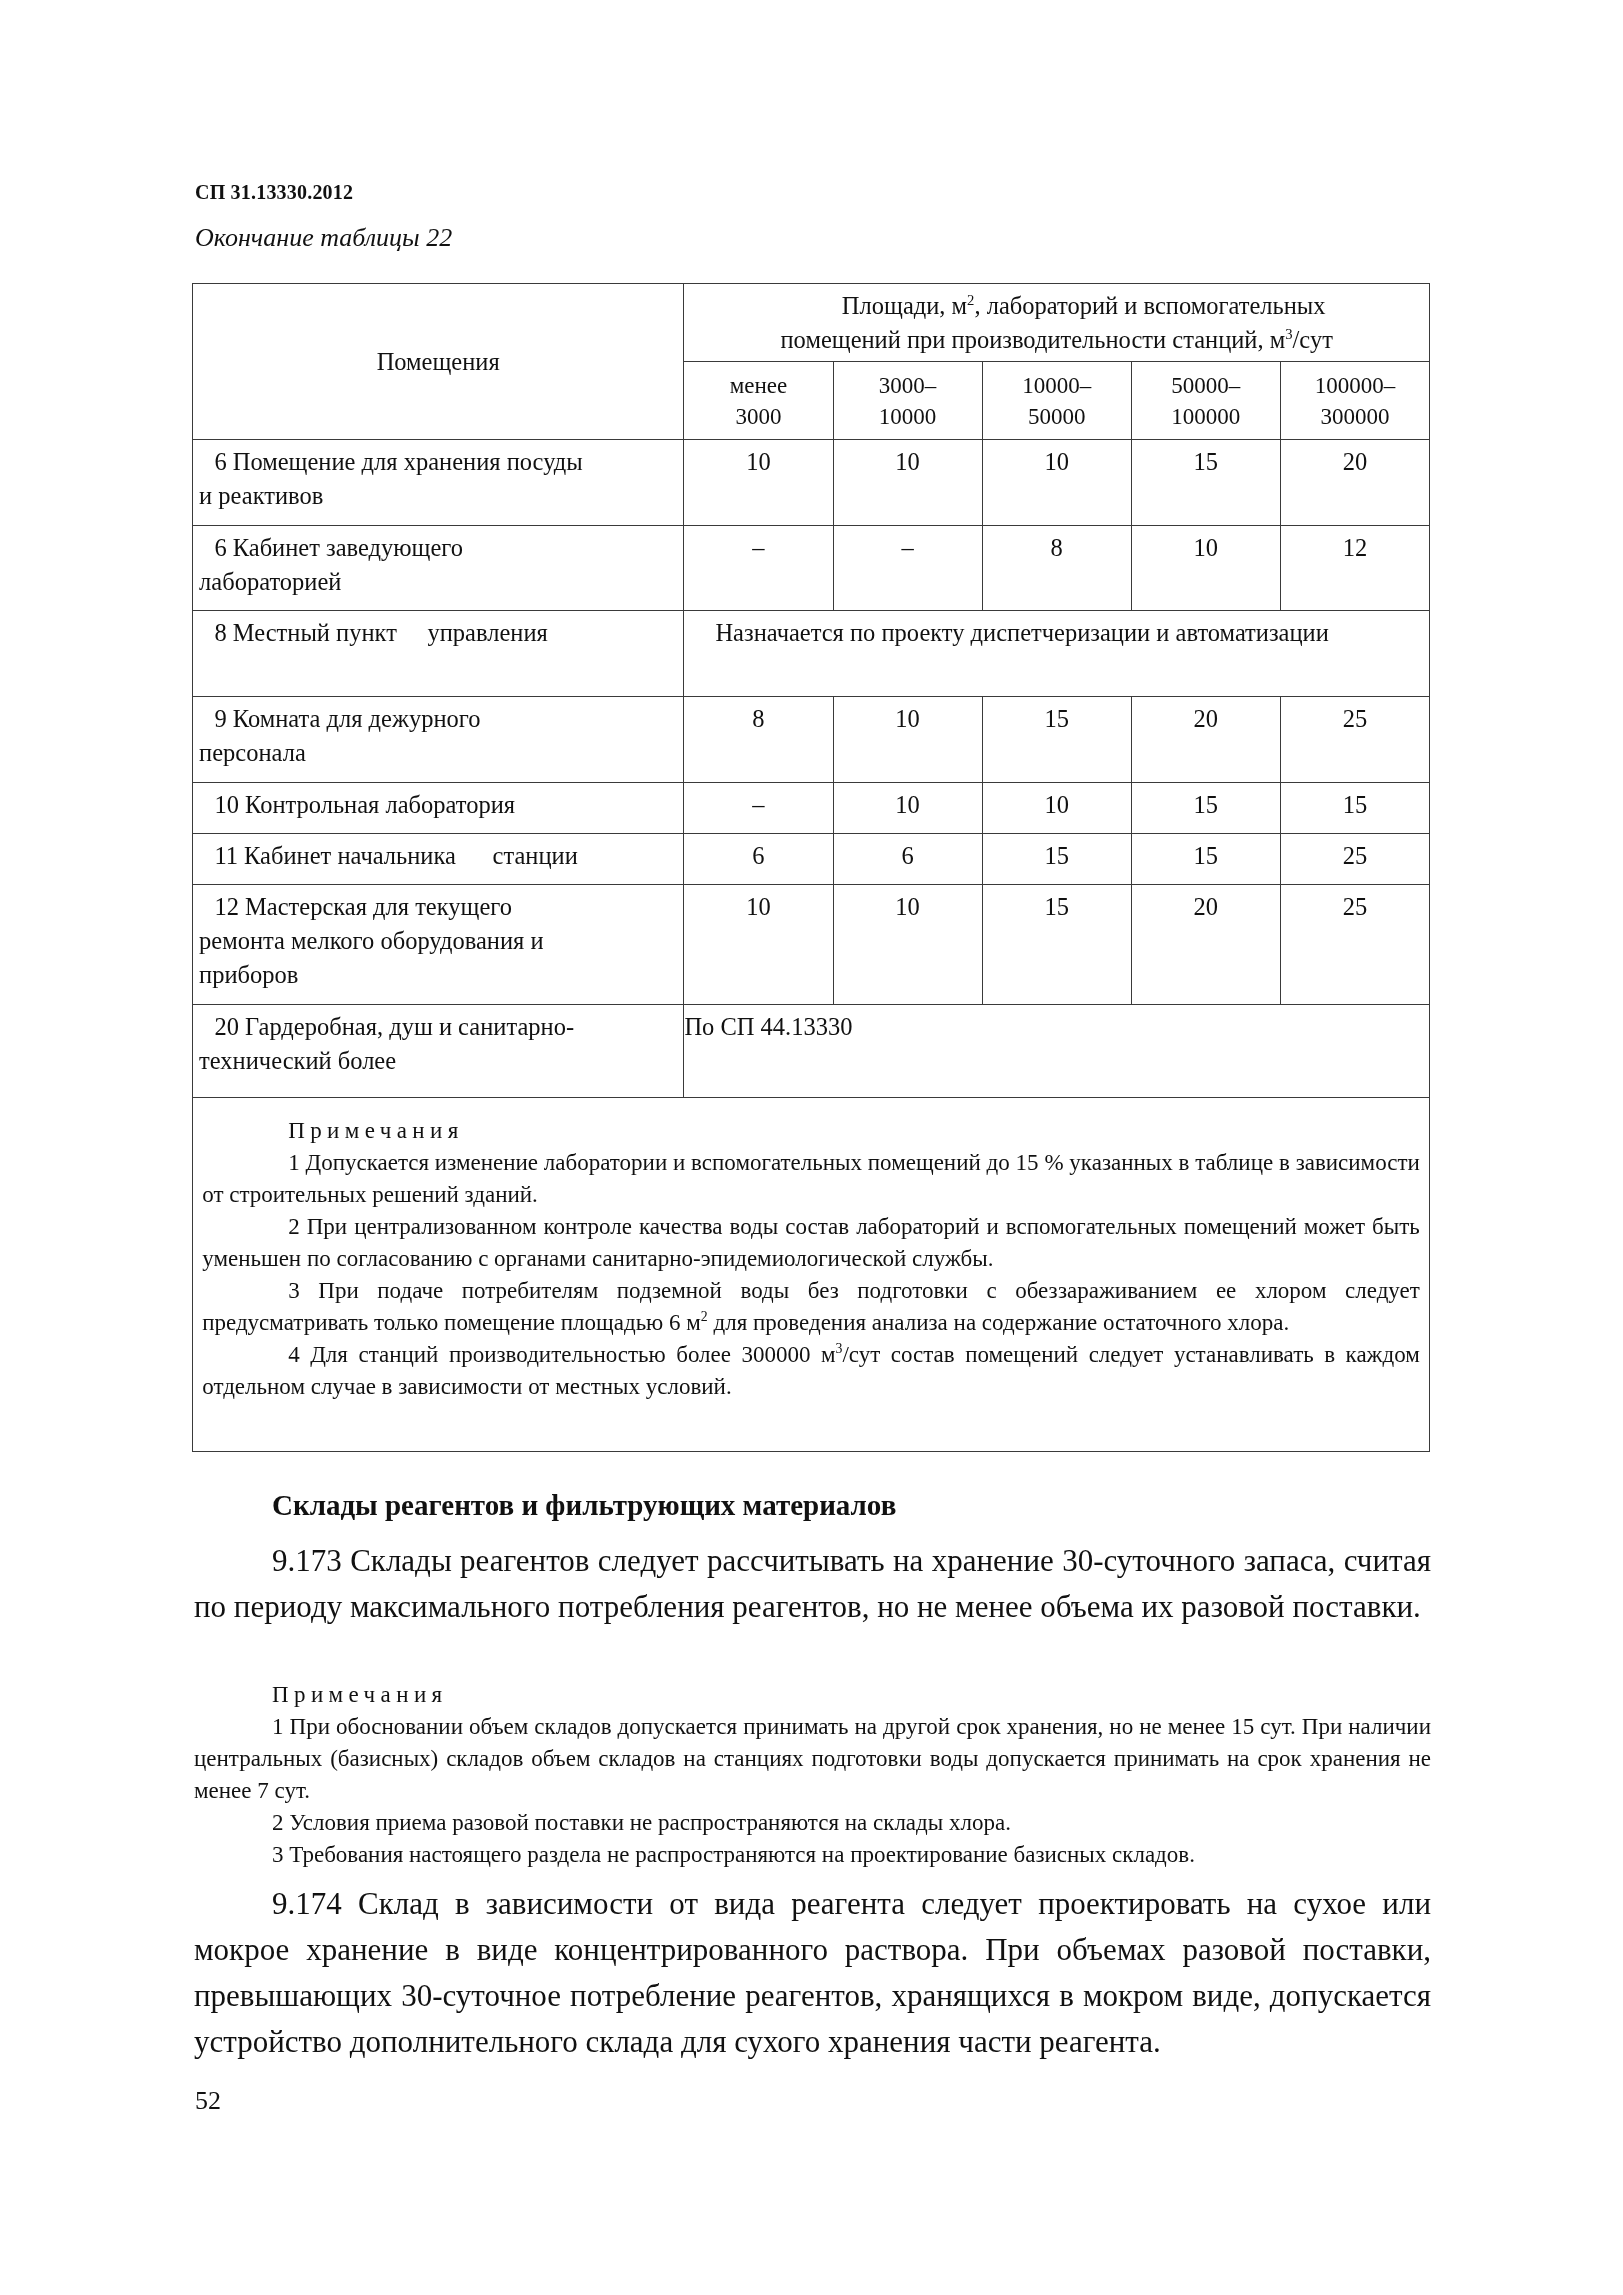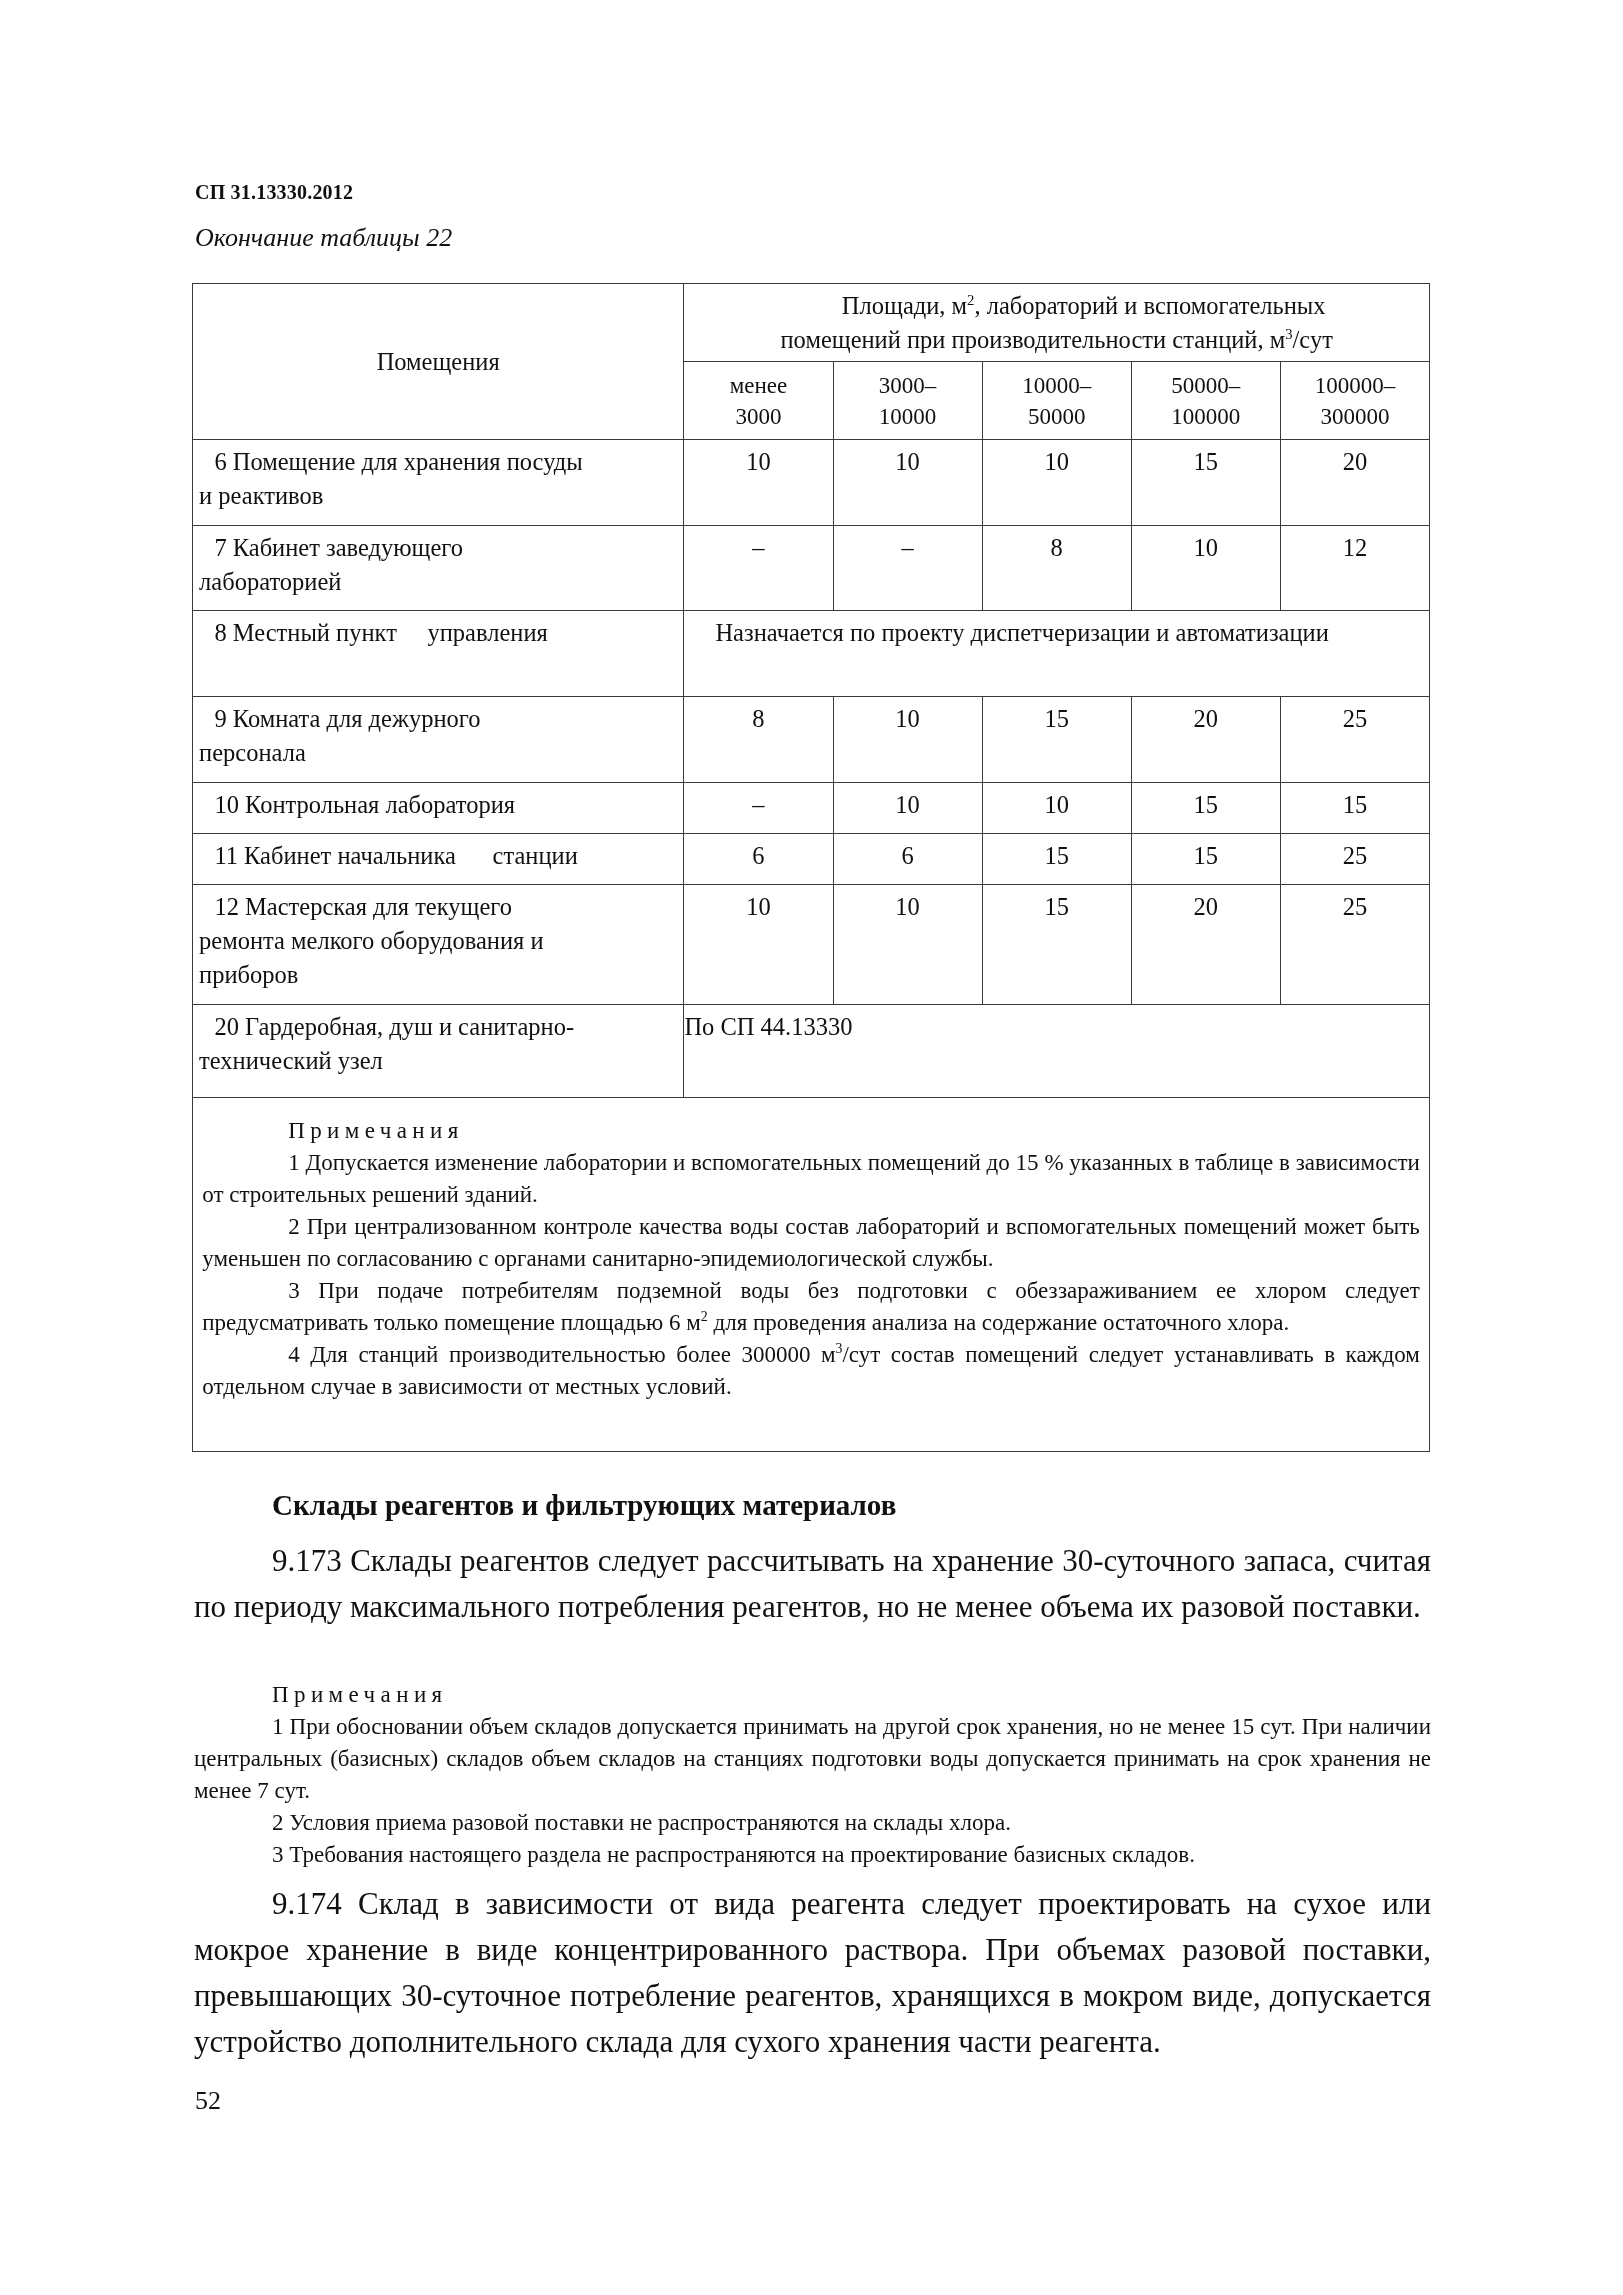--- a/index.html
+++ b/index.html
@@ -95,21 +95,21 @@
         </td>
     <td class="cn val">10</td>
     <td class="cn val">10</td>
     <td class="cn val">10</td>
     <td class="cn val">15</td>
     <td class="cn val">20</td>
   </tr>
 
   <tr style="height:85px">
     <td class="row-label">
-          <div class="ind">7 Кабинет заведующего</div>
+          <div class="ind">6 Кабинет заведующего</div>
           <div>лабораторией</div>
         </td>
     <td class="cn val">–</td>
     <td class="cn val">–</td>
     <td class="cn val">8</td>
     <td class="cn val">10</td>
     <td class="cn val">12</td>
   </tr>
 
   <tr style="height:86px">
@@ -164,21 +164,21 @@
     <td class="cn val">10</td>
     <td class="cn val">10</td>
     <td class="cn val">15</td>
     <td class="cn val">20</td>
     <td class="cn val">25</td>
   </tr>
 
   <tr style="height:93px">
     <td class="row-label">
           <div class="ind">20 Гардеробная, душ и санитарно-</div>
-          <div>технический узел</div>
+          <div>технический более</div>
         </td>
     <td class="span-val" colspan="5">
           <div>По СП 44.13330</div>
         </td>
   </tr>
 
   <tr style="height:354px">
     <td class="notes-cell" colspan="6">
       <div class="notes-title">Примечания</div>
       <p class="note-p">1  Допускается изменение лаборатории и вспомогательных помещений до 15 % указанных в таблице в зависимости от строительных решений зданий.</p>

